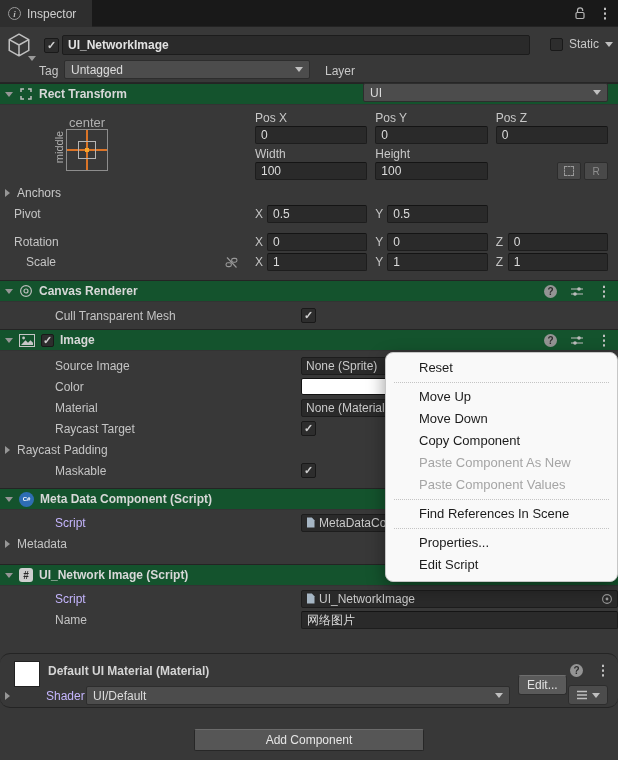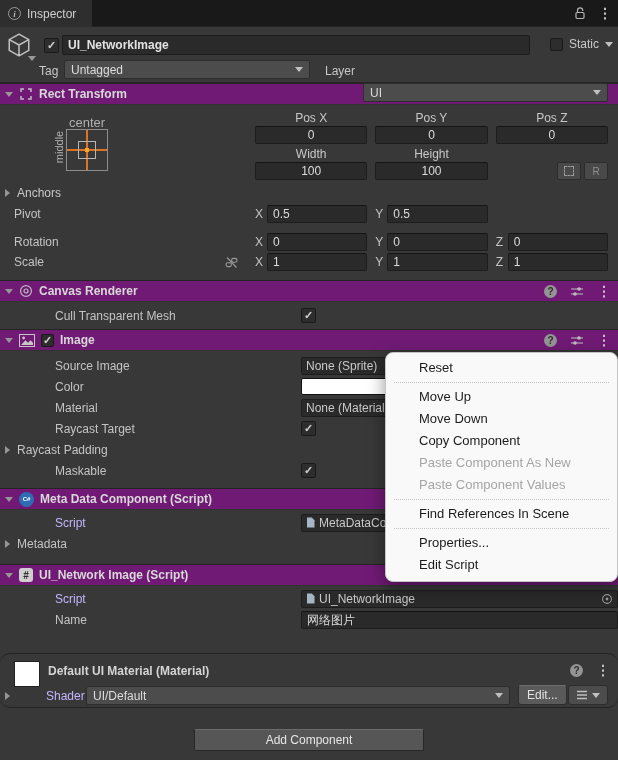--- a/index.html
+++ b/index.html
@@ -33,21 +33,21 @@
   .static-group { position:absolute; right:5px; top:10px; display:flex; align-items:center; gap:6px; color:#c8c8c8; }
   .darr { width:0; height:0; border-left:4px solid transparent; border-right:4px solid transparent; border-top:5px solid #c0c0c0; }
   .tag-lbl { position:absolute; left:39px; top:37px; }
   .layer-lbl { position:absolute; left:325px; top:37px; }
   .dd { background:#4c4c4c; border:1px solid #2d2d2d; border-radius:2px; height:19px;
         display:flex; align-items:center; padding:0 6px; color:#dcdcdc; }
   .dd .darr { margin-left:auto; }
   .tag-dd   { position:absolute; left:64px;  top:33px; width:246px; }
   .layer-dd { position:absolute; left:363px; top:22px; width:245px;margin-top:34px; }
   
-  .sec-header { height:22px; background:#701a75; border-top:1px solid #242424; border-bottom:1px solid #333;
+  .sec-header { height:22px; background:#14532d; border-top:1px solid #242424; border-bottom:1px solid #333;
         display:flex; align-items:center; gap:6px; padding:0 5px; }
   .fold-open { width:0; height:0; border-left:4px solid transparent; border-right:4px solid transparent;
         border-top:5px solid #969696; flex:0 0 auto; }
   .fold-closed { width:0; height:0; border-top:4px solid transparent; border-bottom:4px solid transparent;
         border-left:5px solid #969696; flex:0 0 auto; }
   .sec-title { font-weight:700; color:#d8d8d8; }
   .sec-tools { margin-left:auto; display:flex; align-items:center; gap:13px; padding-right:2px; }
   .hicon { width:13px; height:13px; border-radius:50%; background:#949494; color:#2e2e2e;
         font-size:10px; font-weight:700; display:flex; align-items:center; justify-content:center; }
   .icon-badge { width:15px; height:15px; border-radius:3px; display:flex; align-items:center; justify-content:center; }
@@ -63,25 +63,25 @@
   .tf { background:#2a2a2a; border:1px solid #1d1d1d; border-top-color:#141414; border-radius:2px;
         height:18px; line-height:16px; padding:0 5px; color:#dcdcdc; }
   .objfield { flex:1; background:#2a2a2a; border:1px solid #1d1d1d; border-radius:2px; height:18px;
         display:flex; align-items:center; gap:4px; padding:0 4px; color:#c9c9c9; }
   .objfield .picker { margin-left:auto; }
   .swatch { flex:1; height:17px; background:#ffffff; border:1px solid #121212; border-radius:2px; }
   .flexfield { flex:1; }
   
   .rt-body { position:relative; height:175px; }
   .trow { position:absolute; left:0; width:100%; }
-  .tgrid { display:grid; grid-template-columns:repeat(3,1fr); column-gap:8px; width:353px; margin-left:255px;text-align:center; }
+  .tgrid { display:grid; grid-template-columns:repeat(3,1fr); column-gap:8px; width:353px; margin-left:255px; }
   .tgrid .tf { width:100%; }
   .axrow { position:absolute; left:0; width:100%; display:flex; align-items:center; }
   .axrow .albl { flex:0 0 255px; padding-left:14px; color:#c4c4c4; }
-  .axrow .albl-short { flex:0 0 225px; padding-left:14px; color:#c4c4c4; }
+  .axrow .albl-short { flex:0 0 225px; padding-left:26px; color:#c4c4c4; }
   .axcols { display:grid; grid-template-columns:repeat(3,1fr); column-gap:8px; width:353px; }
   .axcell { display:flex; align-items:center; }
   .axcell .ax { width:8px; margin-right:4px; color:#c4c4c4; }
   .axcell .tf { flex:1; }
   .unlink-wrap { width:16px; margin-right:14px; display:flex; align-items:center; }
   .rt-btns { display:flex; justify-content:flex-end; gap:3px; }
   .sq-btn { width:24px; height:18px; background:#494949; border:1px solid #2c2c2c; border-radius:2px;
         display:flex; align-items:center; justify-content:center; color:#8f8f8f; font-size:10px; }
   .bp { width:10px; height:10px; border:1px dashed #9a9a9a; }
   
@@ -95,21 +95,21 @@
   .aw-vline { position:absolute; left:19px; top:0; width:2px; height:40px; background:#db7427; }
   .aw-dot { position:absolute; left:18px; top:18px; width:4px; height:4px; background:#f7a52b; }
   
   .mat { position:relative; height:55px; border-top:1px solid #242424; border-bottom:1px solid #242424; background:#383838;border-radius:10px; }
   .mat-fold { position:absolute; left:5px; top:38px; }
   .mat-thumb { position:absolute; left:14px; top:7px; width:26px; height:26px; background:#fff; border:1px solid #222; }
   .mat-title { position:absolute; left:48px; top:10px; color:#d4d4d4; font-weight:600; }
   .mat-tools { position:absolute; right:8px; top:9px; display:flex; gap:13px; align-items:center; }
   .shader-lbl { position:absolute; left:46px; top:35px; }
   .shader-dd { position:absolute; left:86px; top:32px; width:424px; }
-  .edit-btn { position:absolute; left:518px; top:31px; height:20px; padding:0 8px; background:#5a5a5a;
+  .edit-btn { position:absolute; left:518px; top:21px; height:20px; padding:0 8px; background:#5a5a5a;
         border:1px solid #2d2d2d; border-top-color:#6e6e6e; border-radius:3px; color:#e2e2e2; line-height:18px; }
   .list-btn { position:absolute; left:568px; top:31px; width:40px; height:20px; background:#4c4c4c;
         border:1px solid #2d2d2d; border-radius:3px; display:flex; align-items:center; justify-content:center; gap:4px; }
   
   .footer { height:54px; }
   .addbtn { display:block; margin:21px auto 0; width:230px; height:22px; background:#565656;
         border:1px solid #272727; border-top-color:#6b6b6b; border-radius:2px; color:#e6e6e6;
         text-align:center; line-height:20px; }
   
   .ctx { position:absolute; left:385px; top:352px; width:233px; background:#f9f9f9;

